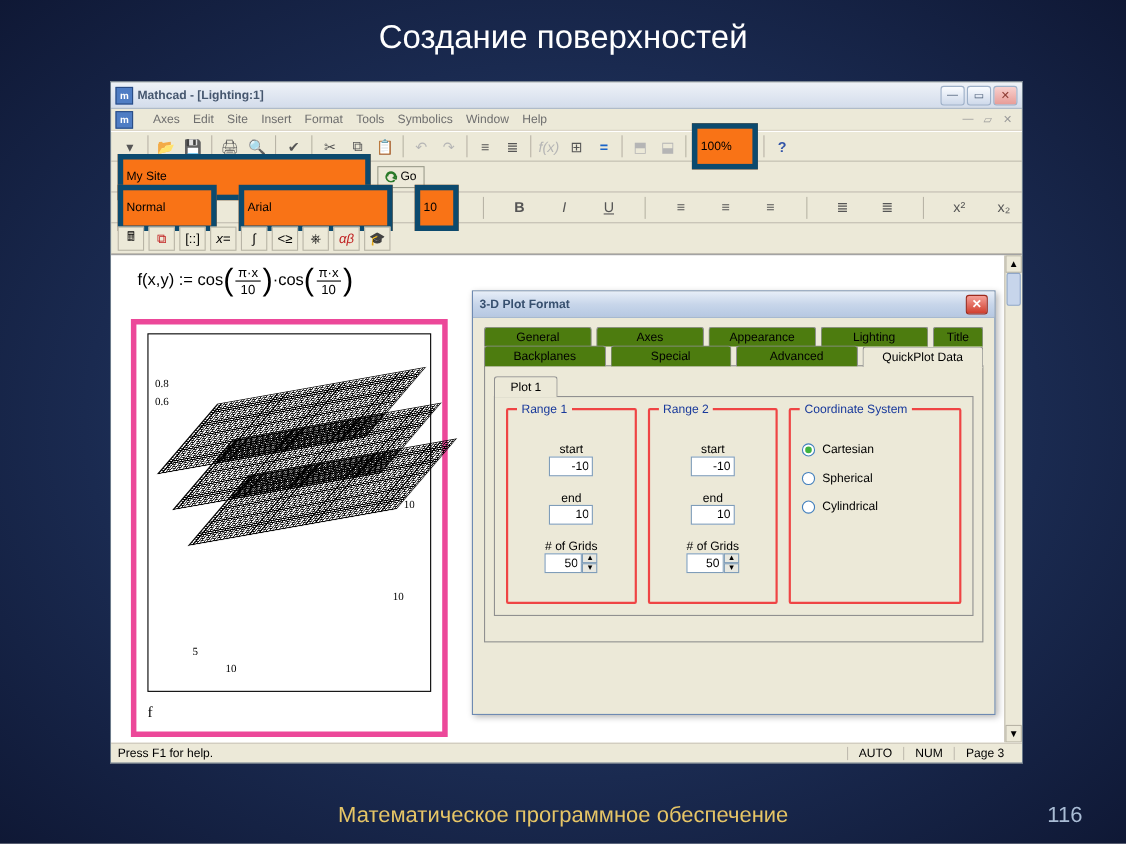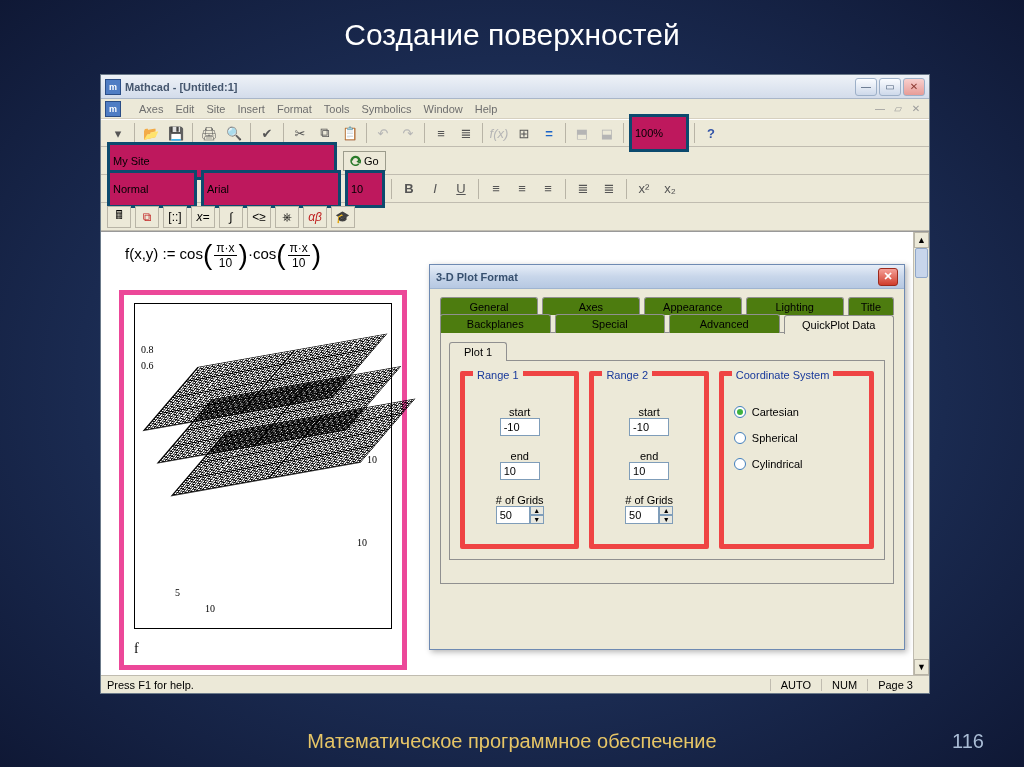--- a/index.html
+++ b/index.html
@@ -70,35 +70,35 @@
     height:28px; display:flex; align-items:center; gap:3px;
     padding:2px 6px; border-bottom:1px solid #c0bcb0; border-top:1px solid #fff;
   }
   .tb-btn {
     width:22px;height:22px;
     display:flex;align-items:center;justify-content:center;
     font-size:13px; color:#555;
   }
   .tb-sep { width:1px;height:20px;background:#b8b4a6;margin:0 2px; }
   .tb-input {
-    height:20px; border:3px solid #0c4a6e; background:#be185d; padding:16px 3px;
+    height:20px; border:5px solid #0c4a6e; background:#f97316; padding:16px 3px;
     font-size:11px;
   }
   .tb-combo { width:60px; }
   .tb-disabled { color:#b5b5b5; }
 
   .addr-bar { height:28px; display:flex; align-items:center; gap:6px; padding:2px 6px; border-bottom:1px solid #c0bcb0;}
   .addr-input { width:230px; }
   .go-btn {
     height:20px;padding:0 6px;border:1px solid #9c9c8c;
     background:#ece9d8;display:flex;align-items:center;gap:3px;
   }
   .go-btn svg { width:11px;height:11px; }
 
-  .format-bar { height:28px; display:flex; align-items:center; gap:4px; padding:2px 6px; border-bottom:1px solid #c0bcb0; color:#b5b5b5; }
+  .format-bar { height:28px; display:flex; align-items:center; gap:20px; padding:2px 6px; border-bottom:1px solid #c0bcb0; color:#b5b5b5; }
 
   .math-toolbar { height:28px; display:flex; align-items:center; gap:4px; padding:2px 6px; border-bottom:1px solid #c0bcb0; }
   .math-btn {
     width:24px;height:22px;border:1px solid #b8b4a6;
     background:#ece9d8;display:flex;align-items:center;justify-content:center;
     font-size:12px;
   }
 
   .workspace {
     position:relative; background:#fff;
@@ -188,35 +188,35 @@
     display:inline-block; padding:3px 14px;
     border:1px solid #909090; border-bottom:none;
     border-radius:3px 3px 0 0; background:#ece9d8; font-size:11px;
     position:relative; top:1px; z-index:2;
   }
   .subpane {
     border:1px solid #909090; padding:10px; height:200px;
     display:flex; gap:10px;
   }
   .group {
-    border:5px solid #ef4444; border-radius:2px; position:relative;
+    border:2px solid #ef4444; border-radius:2px; position:relative;
     padding:16px 10px 8px; flex:1;
   }
   .group.cs { flex:1.4; }
   .group-title {
     position:absolute; top:-7px; left:8px; background:#ece9d8;
     padding:0 4px; color:#18399b; font-size:11px;
   }
   .field-row {
     display:flex; align-items:center; justify-content:space-between;
     margin:14px 0; font-size:11px;flex-direction:column;
   }
   .field-row input {
     width:40px; height:18px; border:1px solid #7f9db9;
-    font-size:11px; padding:0 3px; text-align:left;
+    font-size:11px; padding:0 3px; text-align:right;
   }
   .spinner {
     display:flex;
   }
   .spinner input { width:34px; }
   .spin-btns { display:flex; flex-direction:column; }
   .spin-btns span {
     width:14px;height:9px;border:1px solid #7f9db9;background:#e8e8e0;
     font-size:7px;display:flex;align-items:center;justify-content:center;
   }
@@ -249,21 +249,21 @@
   .statusbar .spacer { flex:1; }
 </style>
 </head>
 <body>
 
 <div class="slide-title">Создание поверхностей</div>
 
 <div class="win">
   <div class="titlebar">
     <span class="app-icon">m</span>
-    <span class="titlebar-text">Mathcad - [Untitled:1]</span>
+    <span class="titlebar-text">Mathcad - [Lighting:1]</span>
     <div class="win-controls">
       <div class="win-btn">—</div>
       <div class="win-btn">▭</div>
       <div class="win-btn close">✕</div>
     </div>
   </div>
 
   <div class="menubar">
     <span class="app-icon" style="margin-left:-20px;margin-right:6px">m</span>
     <span>Axes</span>

